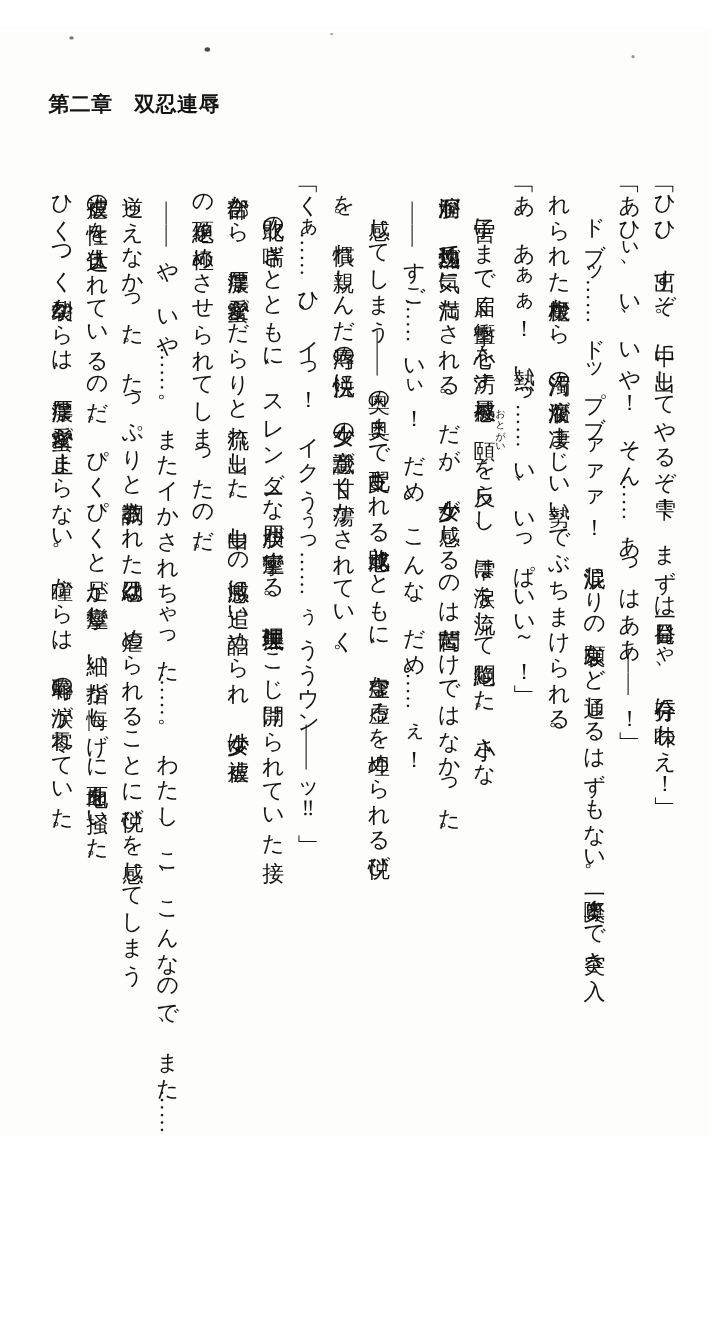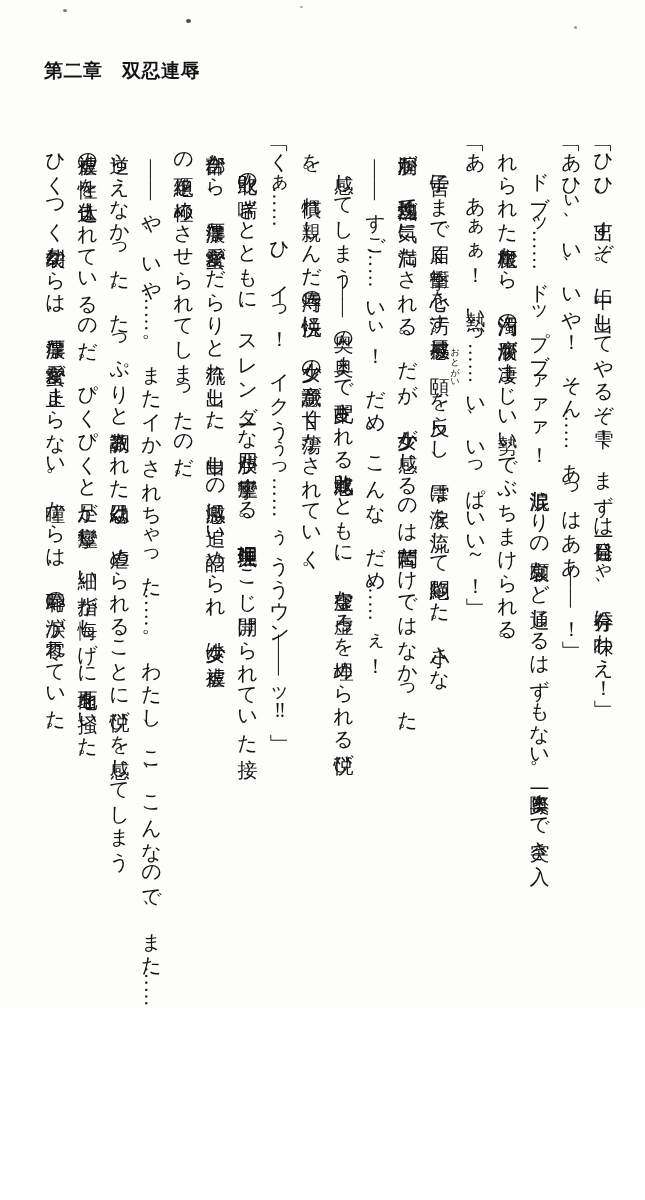--- a/index.html
+++ b/index.html
@@ -7,20 +7,21 @@
     width: 645px; height: 1200px;
     background: #ffffff;
     font-family: "Liberation Serif", "DejaVu Serif", serif;
   }
   .page {
     position: relative;
     width: 645px; height: 1009px;
     background: #fdfdfc;
     color: #141414;
     overflow: hidden;
+    margin-top: 24px;
   }
   .chapter-header {
     position: absolute;
     left: 44px; top: 58px;
     font-size: 19px;
     font-weight: 700;
     letter-spacing: 0.5px;
     white-space: nowrap;
   }
   .text-block {

